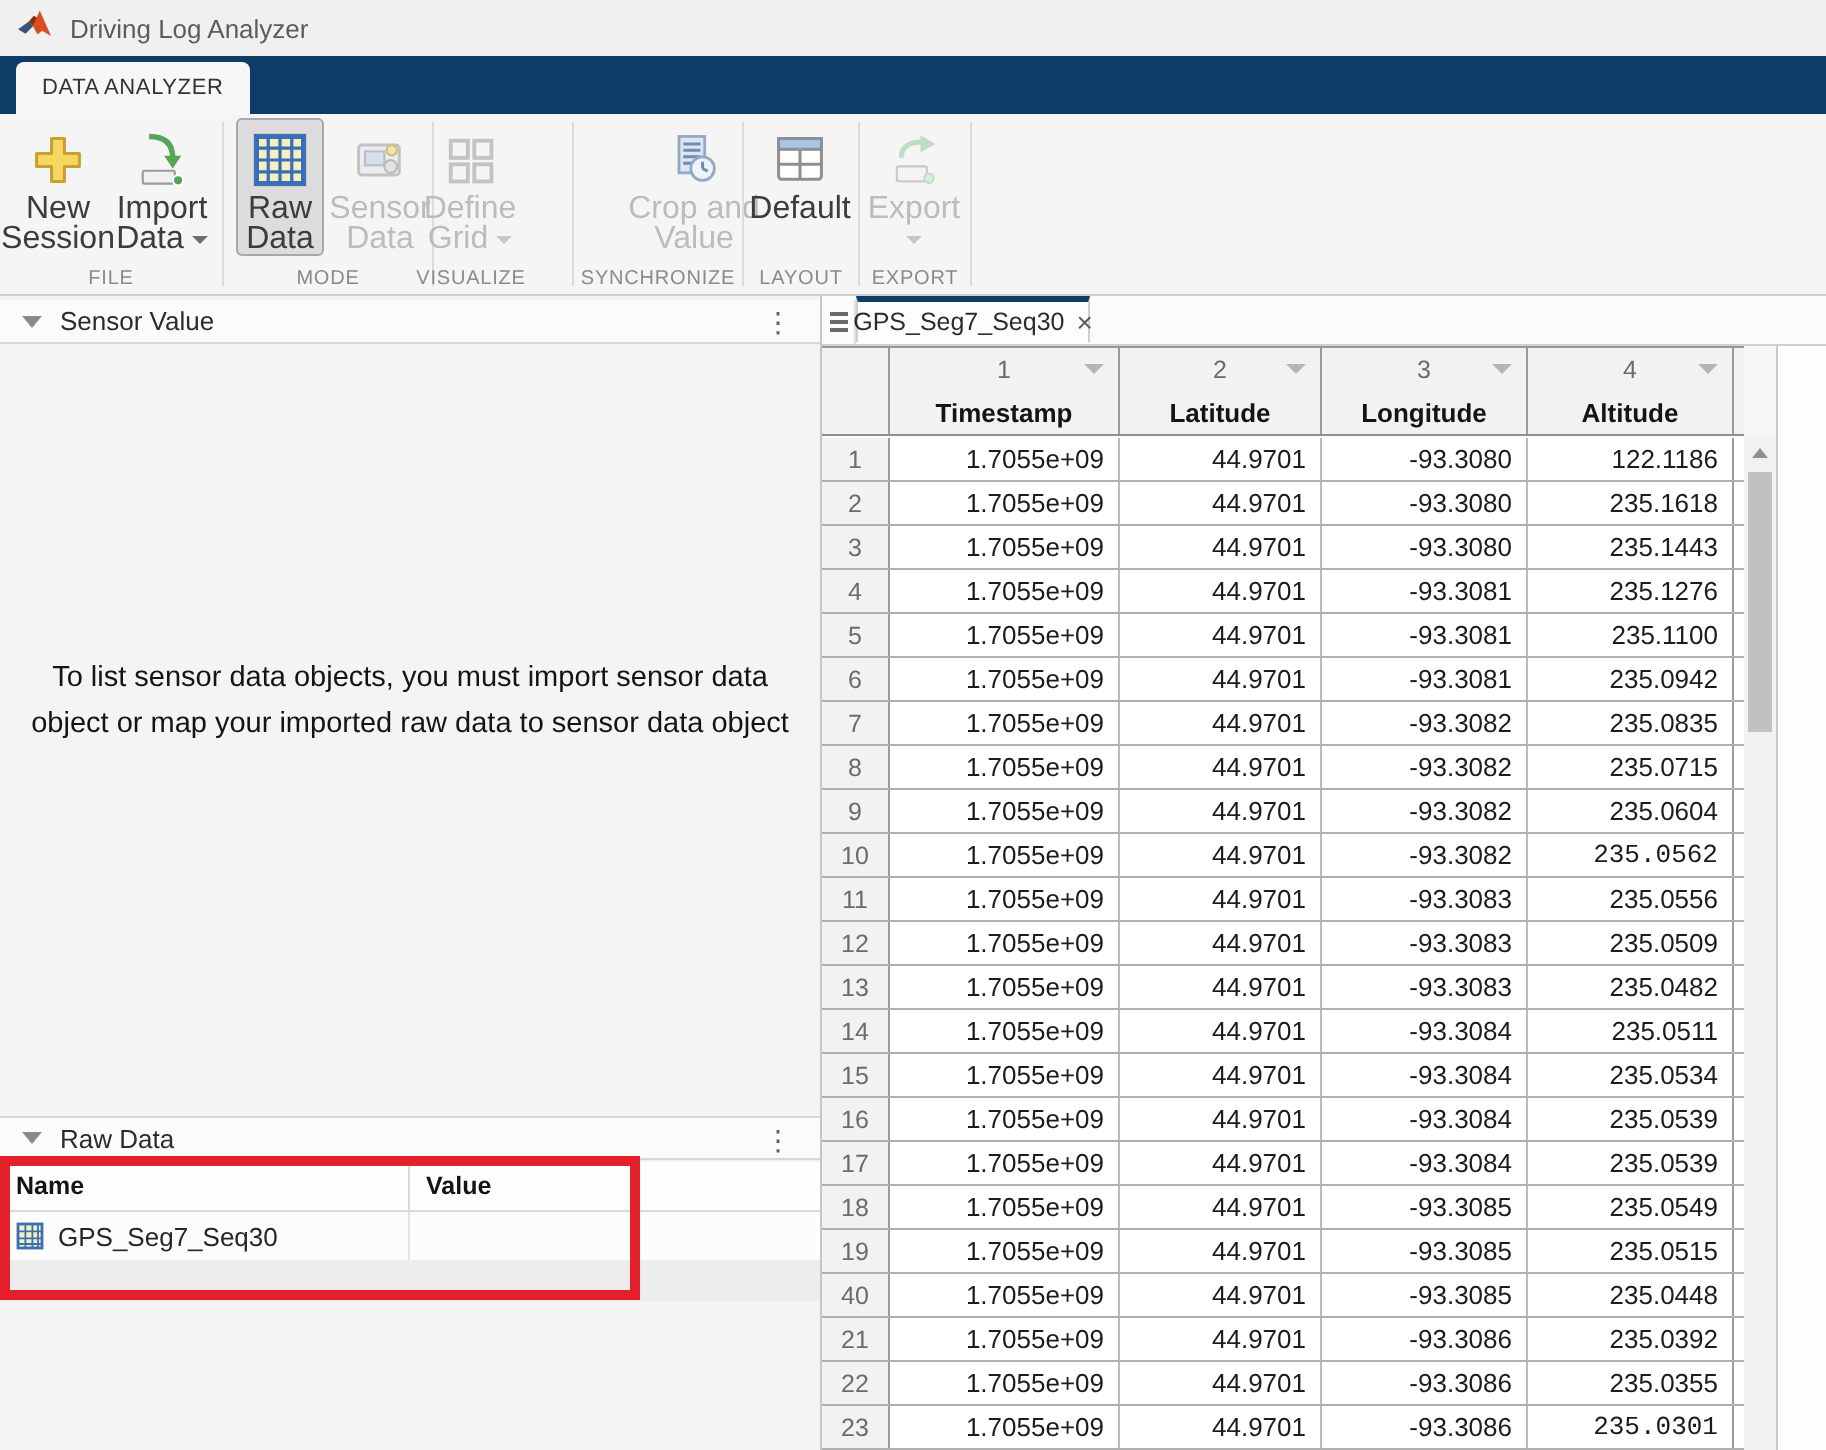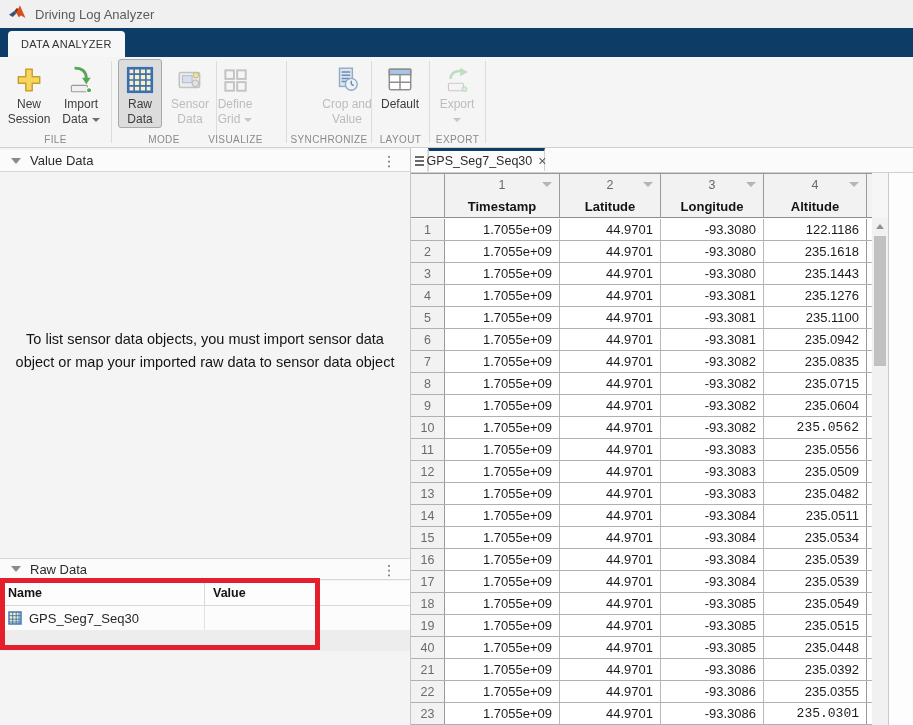--- a/index.html
+++ b/index.html
@@ -15,21 +15,21 @@
   #ribbonrow { position:absolute; left:0; top:28px; width:913px; height:29px; background:#0d3c66; }
   #ribbon-tab { position:absolute; left:8px; top:3px; height:26px; background:#f7f7f7; border-radius:4px 4px 0 0; padding:0 13px; font-size:11px; color:#333; display:flex; align-items:center; letter-spacing:.3px; }
 
   
   #toolbar { position:absolute; left:0; top:57px; width:913px; height:91px; background:#f5f5f5; border-bottom:1px solid #cfcfcf; }
   .tgroup { position:absolute; top:0; height:90px; }
   .tgroup .glabel { position:absolute; bottom:2px; left:0; right:0; text-align:center; font-size:10px; color:#8a8a8a; letter-spacing:.4px; }
   .gsep { position:absolute; top:4px; width:1px; height:82px; background:#dcdcdc; }
   .tbtn { position:absolute; top:2px; display:flex; flex-direction:column; align-items:center; border:1px solid transparent; border-radius:3px; padding-top:3px; }
   .tbtn .ticon { height:34px; display:flex; align-items:center; justify-content:center; }
-  .tbtn .tlabel { font-size:12px; color:#3c3c3c; line-height:15px; text-align:left; white-space:nowrap; }
+  .tbtn .tlabel { font-size:16px; color:#3c3c3c; line-height:15px; text-align:left; white-space:nowrap; }
   .tbtn.disabled .tlabel { color:#bcbcbc; }
   .tbtn.selected { background:#dcdcdc; border-color:#a8a8a8; }
   .dd-caret { display:inline-block; width:0; height:0; border-left:4px solid transparent; border-right:4px solid transparent; border-top:4px solid #6f6f6f; margin-left:4px; vertical-align:middle; }
   .tbtn.disabled .dd-caret { border-top-color:#c6c6c6; }
 
   
   #content { position:absolute; left:0; top:148px; width:913px; height:577px; background:#f4f4f4; }
   #vdivider { position:absolute; left:410px; top:0; width:1px; height:577px; background:#c6c6c6; }
 
   
@@ -232,21 +232,21 @@
       <div class="glabel">EXPORT</div>
     </div>
     <div class="gsep" style="left:485px;"></div>
   </div>
 
   <div id="content">
 
     <div id="left">
       <div id="sensor-header" class="panel-header">
         <span class="collapse-caret"></span>
-        <span class="panel-title">Value Data</span>
+        <span class="panel-title">Sensor Value</span>
         <span class="kebab">⋮</span>
       </div>
       <div id="sensor-body">
         <div id="sensor-message">To list sensor data objects, you must import sensor data object or map your imported raw data to sensor data object</div>
       </div>
 
       <div id="raw-header" class="panel-header">
         <span class="collapse-caret"></span>
         <span class="panel-title">Raw Data</span>
         <span class="kebab">⋮</span>

